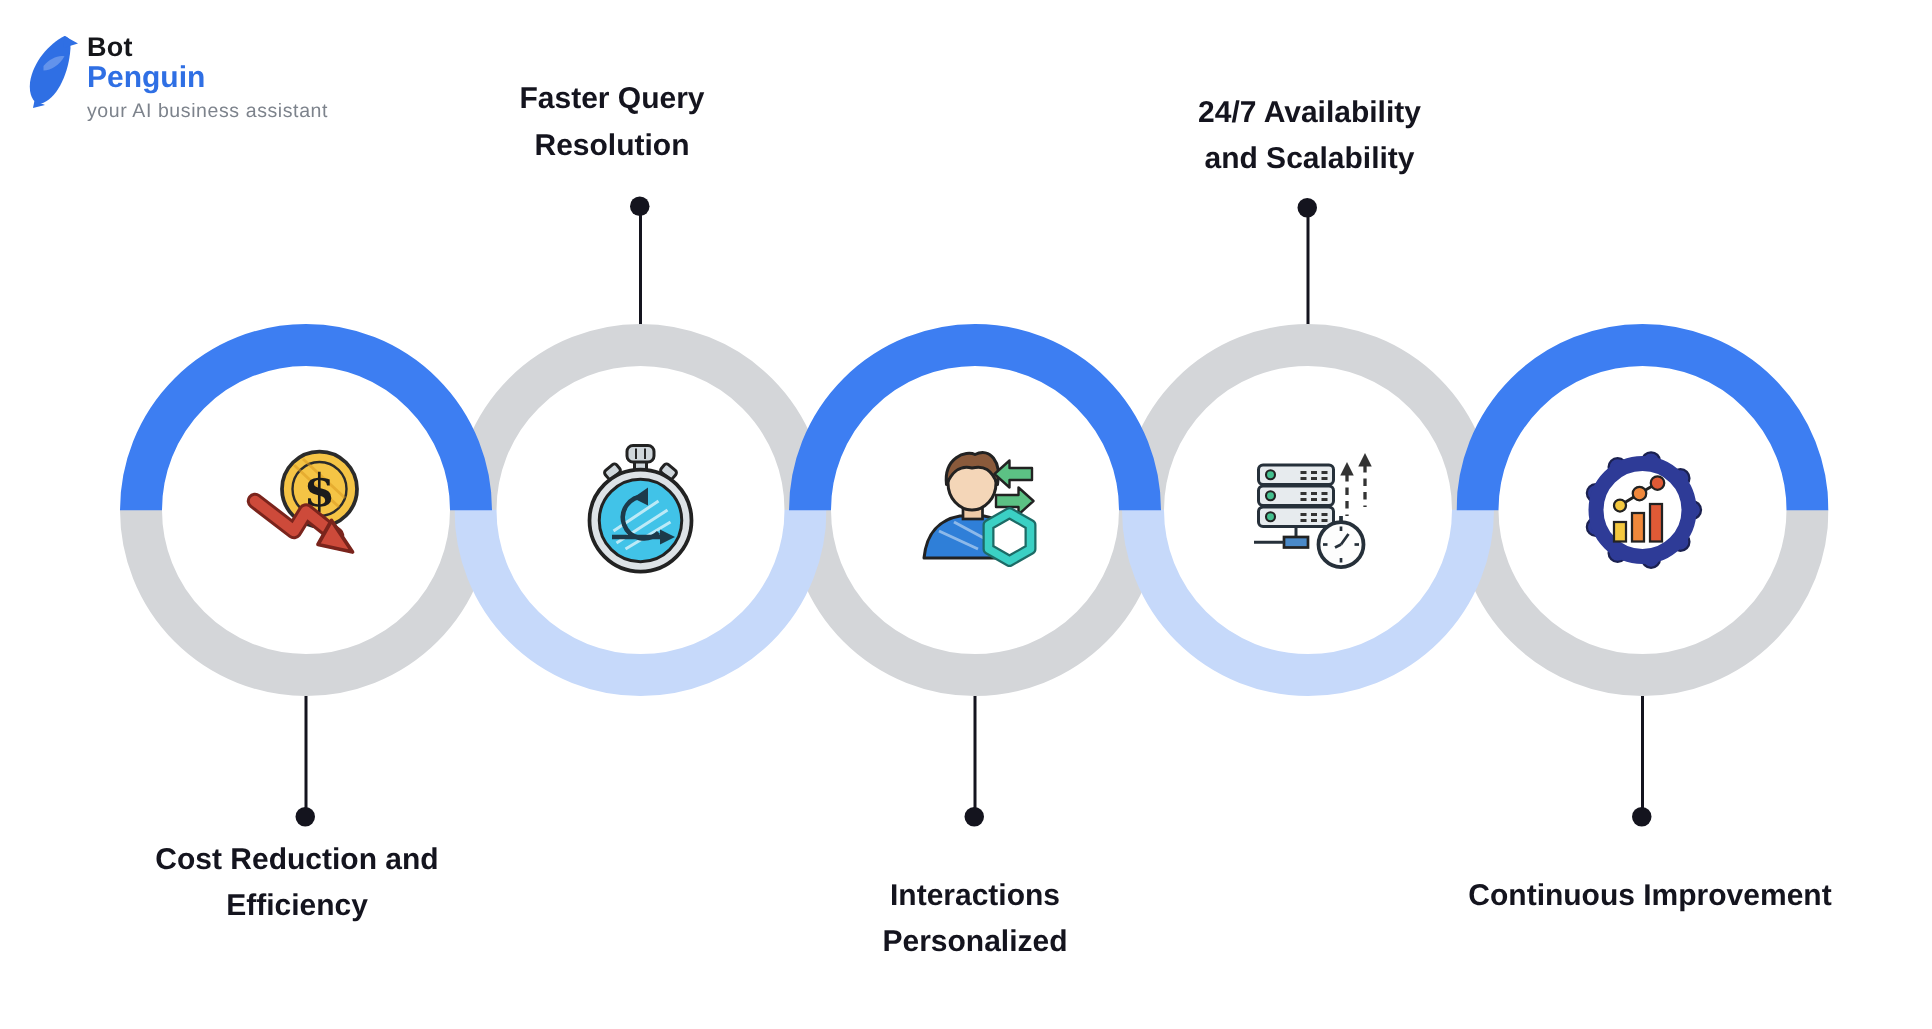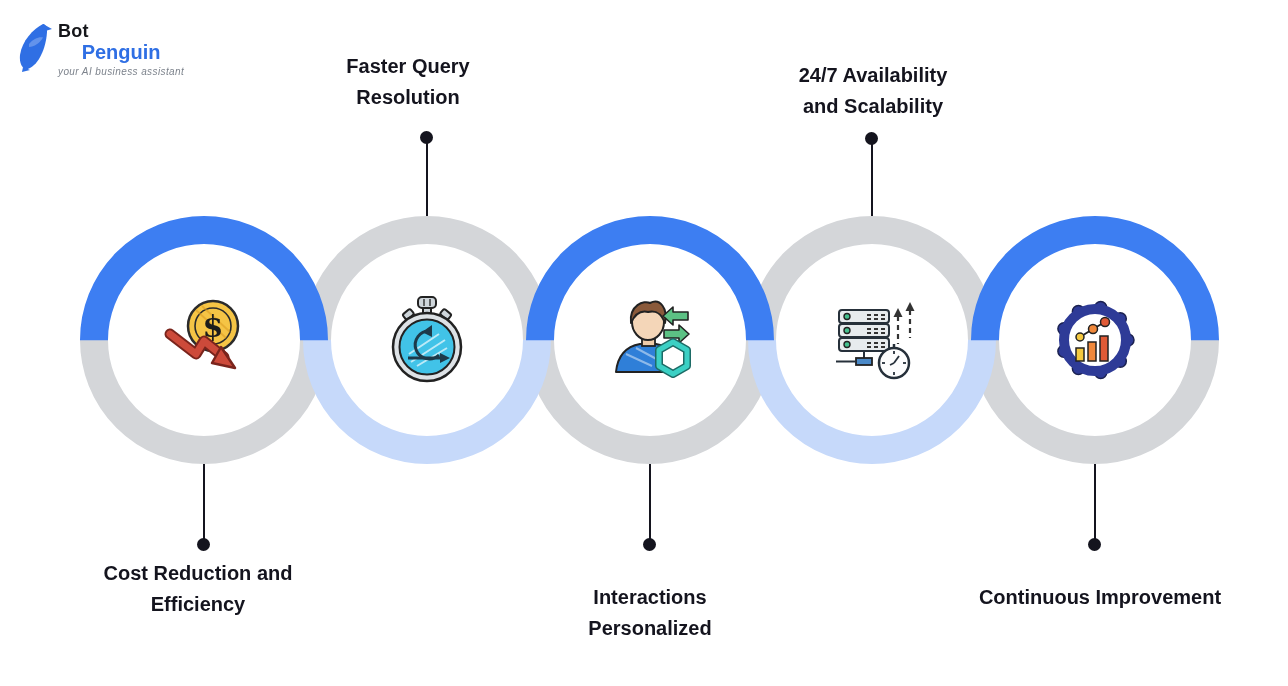--- a/index.html
+++ b/index.html
@@ -6,22 +6,22 @@
   .canvas{
     position:relative;width:1288px;height:686px;background:#ffffff;overflow:hidden;
     font-family:"Liberation Sans", sans-serif;
   }
 
   
   .logo{position:absolute;left:14px;top:22px;display:flex;align-items:flex-start;}
   .logo-mark{width:40px;height:50px;}
   .logo-text{margin-left:4px;line-height:1;}
   .logo-bot{font-size:18px;font-weight:800;color:#15161a;letter-spacing:.2px;}
-  .logo-penguin{font-size:20px;font-weight:800;color:#2f6fe4;margin-top:2px;text-align:center;}
-  .logo-tagline{font-size:10px;font-style:italic;color:#7d838c;margin-top:5px;letter-spacing:.4px;}
+  .logo-penguin{font-size:20px;font-weight:800;color:#2f6fe4;margin-top:2px;}
+  .logo-tagline{font-size:13px;color:#7d838c;margin-top:5px;letter-spacing:.4px;}
 
   
   .ring{position:absolute;width:248px;height:248px;top:216px;}
   .half{position:absolute;inset:0;border-radius:50%;border:28px solid transparent;}
   .half.top{clip-path:inset(0 0 49.9% 0);}
   .half.bottom{clip-path:inset(49.9% 0 0 0);}
   .ring.odd .half.top{z-index:30;}
   .ring.odd .half.bottom{z-index:10;}
   .ring.even .half.top{z-index:12;}
   .ring.even .half.bottom{z-index:20;}

